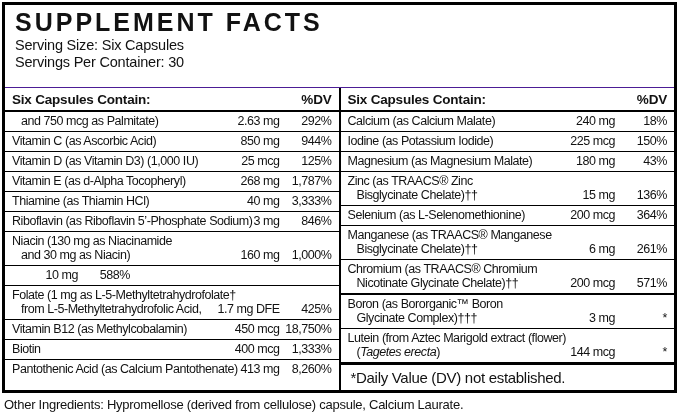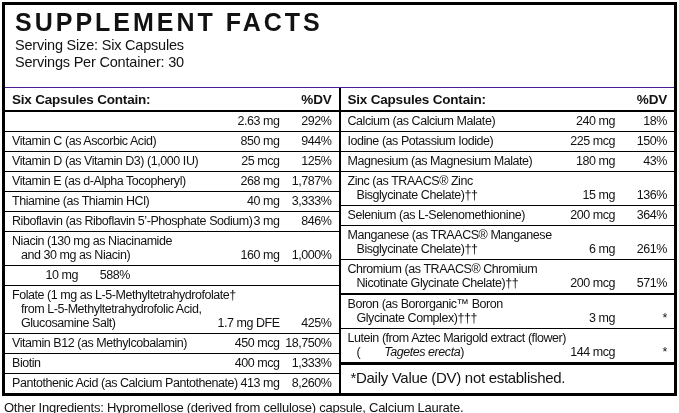--- a/index.html
+++ b/index.html
@@ -70,41 +70,42 @@
     border-top: 3px solid #000;
     font-size: 15px;
     letter-spacing: -0.3px;
     padding: 4px 7px 4px 10px;
   }
   .other-ingredients {
     font-size: 13px;
     letter-spacing: -0.25px;
     padding: 4px 4px 0 4px;
   }
-  i { font-style: italic; padding-left: 24px; }
+  i { font-style: italic; }
 </style>
 </head>
 <body>
 
 <div class="label-box">
   <div class="top-section">
     <div class="title">SUPPLEMENT FACTS</div>
     <div class="serving-line">Serving Size: Six Capsules</div>
     <div class="serving-line">Servings Per Container: 30</div>
   </div>
 
   <div class="columns">
     <div class="col col-left">
       <div class="col-header">
         <span>Six Capsules Contain:</span>
         <span>%DV</span>
       </div>
       <div class="facts-rows">
           <div class="facts-row">
     <div class="row-name">
+              <div class="line cont">and 750 mcg as Palmitate)</div>
             </div>
     <div class="row-amount">2.63 mg</div>
     <div class="row-dv">292%</div>
   </div>
           <div class="facts-row">
     <div class="row-name">
               <div class="line">Vitamin C (as Ascorbic Acid)</div>
             </div>
     <div class="row-amount">850 mg</div>
     <div class="row-dv">944%</div>
@@ -146,21 +147,20 @@
     <div class="row-dv">1,000%</div>
   </div>
           <div class="facts-row">
     <div class="row-amount">10 mg</div>
     <div class="row-dv">588%</div>
   </div>
           <div class="facts-row">
     <div class="row-name">
               <div class="line">Folate (1 mg as L-5-Methyltetrahydrofolate†</div>
               <div class="line cont">from L-5-Methyltetrahydrofolic Acid,</div>
-              <div class="line cont">Glucosamine Salt)</div>
             </div>
     <div class="row-amount">1.7 mg DFE</div>
     <div class="row-dv">425%</div>
   </div>
           <div class="facts-row">
     <div class="row-name">
               <div class="line">Vitamin B12 (as Methylcobalamin)</div>
             </div>
     <div class="row-amount">450 mcg</div>
     <div class="row-dv">18,750%</div>

